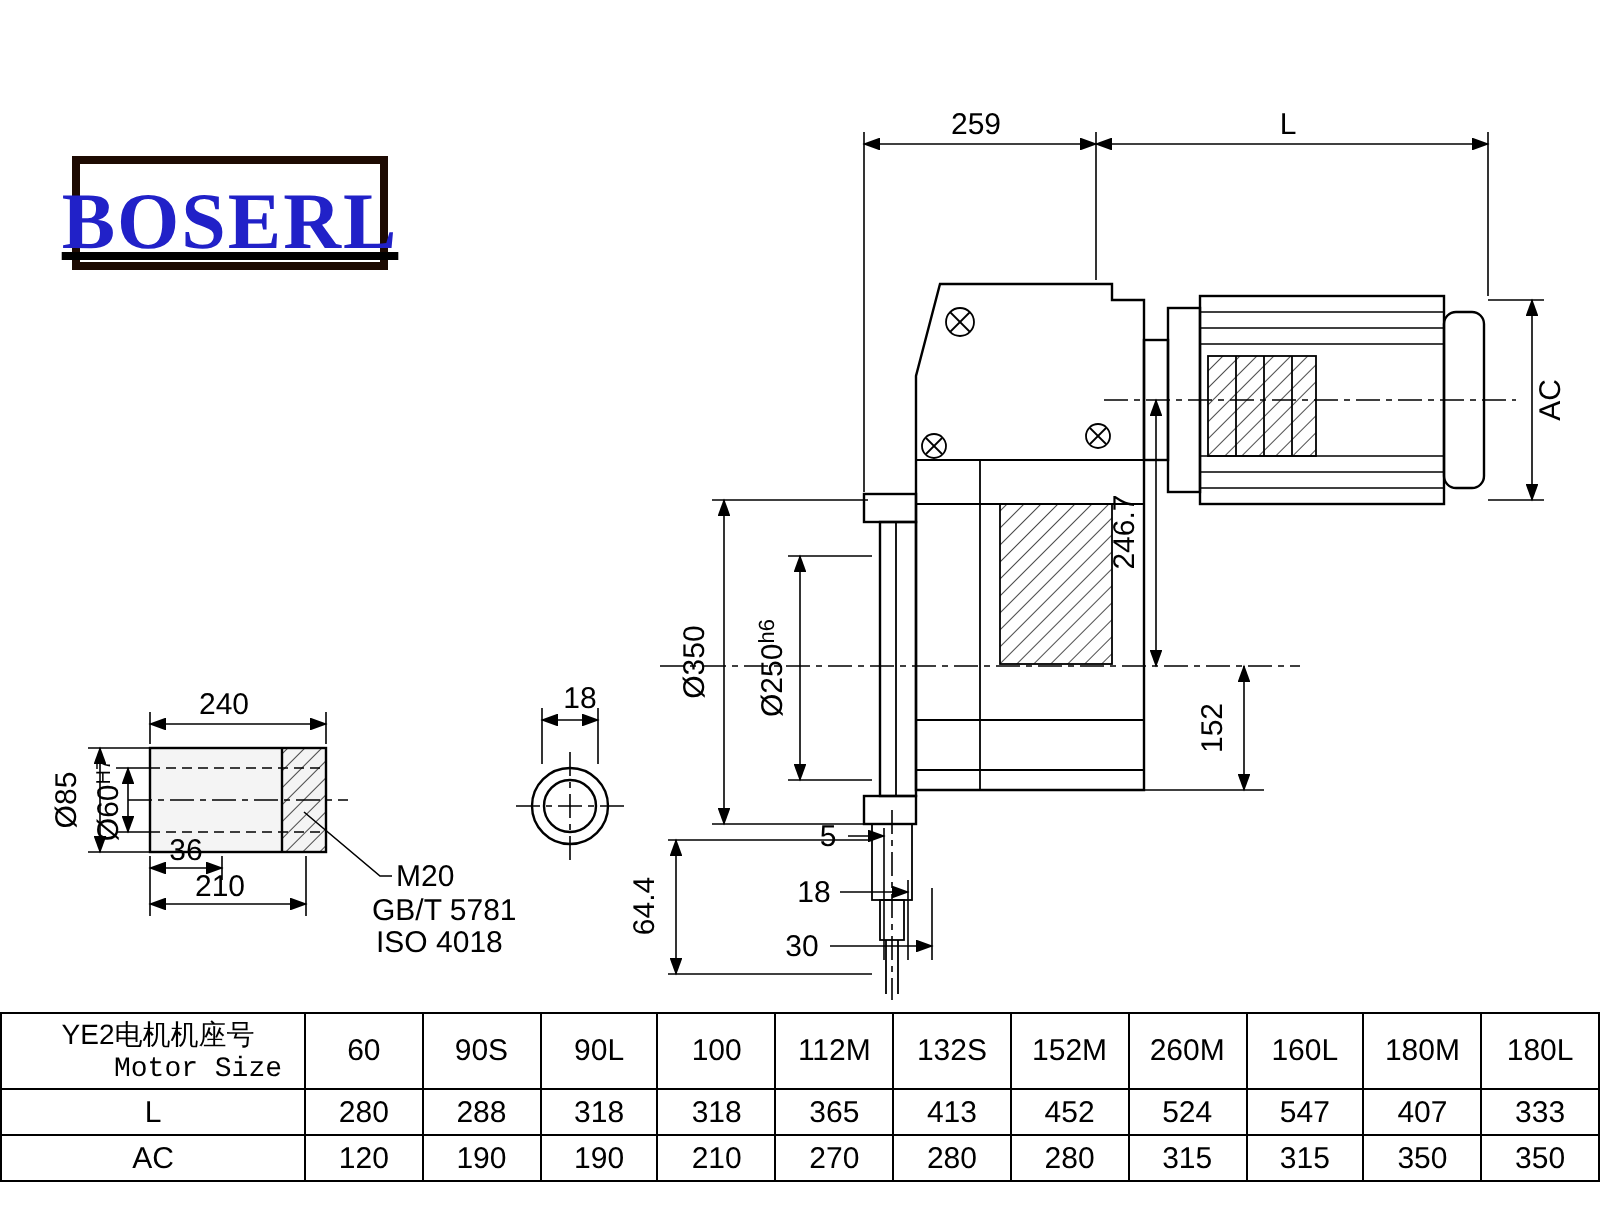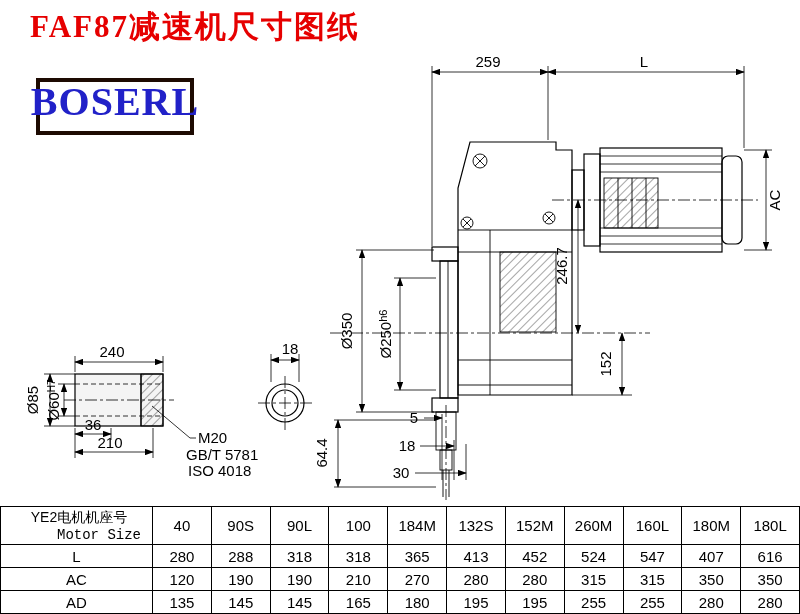--- a/index.html
+++ b/index.html
@@ -10,21 +10,21 @@
   }
   .title {
     position:absolute; left:30px; top:6px;
     font-size:31px; font-weight:bold; color:#e60000;
     font-family:"Liberation Serif", serif;
     letter-spacing:2px; white-space:nowrap;
   }
   .logo {
     position:absolute; left:36px; top:78px; width:158px; height:57px;
     border:4px solid #1d0a02; background:#fff;
-    display:flex; align-items:flex-start; justify-content:center;
+    display:flex; align-items:flex-end; justify-content:center;text-decoration:underline;
   }
   .logo span {
     font-family:"Liberation Serif", serif; font-weight:bold;
     font-size:40px; color:#2121c8; letter-spacing:1px; line-height:1;
   }
   svg.drawing { position:absolute; left:0; top:0; }
   svg.drawing text {
     font-family:"Liberation Sans", sans-serif;
     font-size:15px; fill:#000;
   }
@@ -41,21 +41,20 @@
   .sizetable tr.datarow td, .sizetable tr.datarow th { height:23px; }
   .firstcol { text-align:left; padding-left:5px !important; }
   .firstcol .cn { font-size:14px; }
   .firstcol .en { font-size:14px; font-family:"Liberation Mono", monospace;margin-left:40px; }
 </style>
 </head>
 <body>
 
 <div class="page">
 
-  <div class="title">FAF87减速机尺寸图纸</div>
 
   <div class="logo">
     <span>BOSERL</span>
   </div>
 
   <svg class="drawing" width="800" height="505" viewBox="0 0 800 505">
     <defs>
       <marker id="ma" markerWidth="11" markerHeight="8" refX="10" refY="4" orient="auto-start-reverse">
         <path d="M0,0 L11,4 L0,8 z" fill="#000"></path>
       </marker>
@@ -251,70 +250,56 @@
         <col>
         <col>
         <col>
     </colgroup>
     <tbody>
         <tr class="hdr">
       <th class="firstcol">
         <div class="cn">YE2电机机座号</div>
         <div class="en">Motor Size</div>
       </th>
-      <th>40</th>
+      <th>60</th>
       <th>90S</th>
       <th>90L</th>
       <th>100</th>
-      <th>184M</th>
+      <th>112M</th>
       <th>132S</th>
       <th>152M</th>
       <th>260M</th>
       <th>160L</th>
       <th>180M</th>
       <th>180L</th>
     </tr>
     <tr class="datarow">
       <th>L</th>
       <td>280</td>
       <td>288</td>
       <td>318</td>
       <td>318</td>
       <td>365</td>
       <td>413</td>
       <td>452</td>
       <td>524</td>
       <td>547</td>
       <td>407</td>
-      <td>616</td>
+      <td>333</td>
     </tr>
     <tr class="datarow">
       <th>AC</th>
       <td>120</td>
       <td>190</td>
       <td>190</td>
       <td>210</td>
       <td>270</td>
       <td>280</td>
       <td>280</td>
       <td>315</td>
       <td>315</td>
       <td>350</td>
       <td>350</td>
     </tr>
-    <tr class="datarow">
-      <th>AD</th>
-      <td>135</td>
-      <td>145</td>
-      <td>145</td>
-      <td>165</td>
-      <td>180</td>
-      <td>195</td>
-      <td>195</td>
-      <td>255</td>
-      <td>255</td>
-      <td>280</td>
-      <td>280</td>
-    </tr>
   </tbody>
     </table>
 
 </div>
 
 </body></html>

